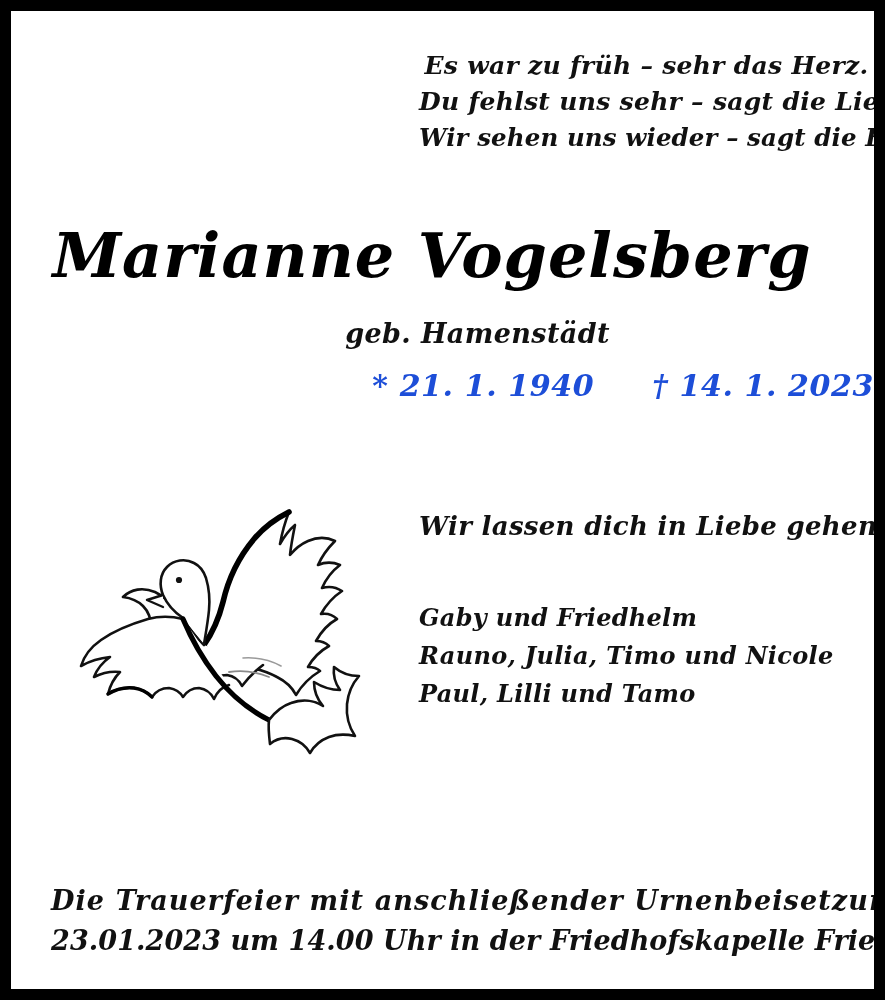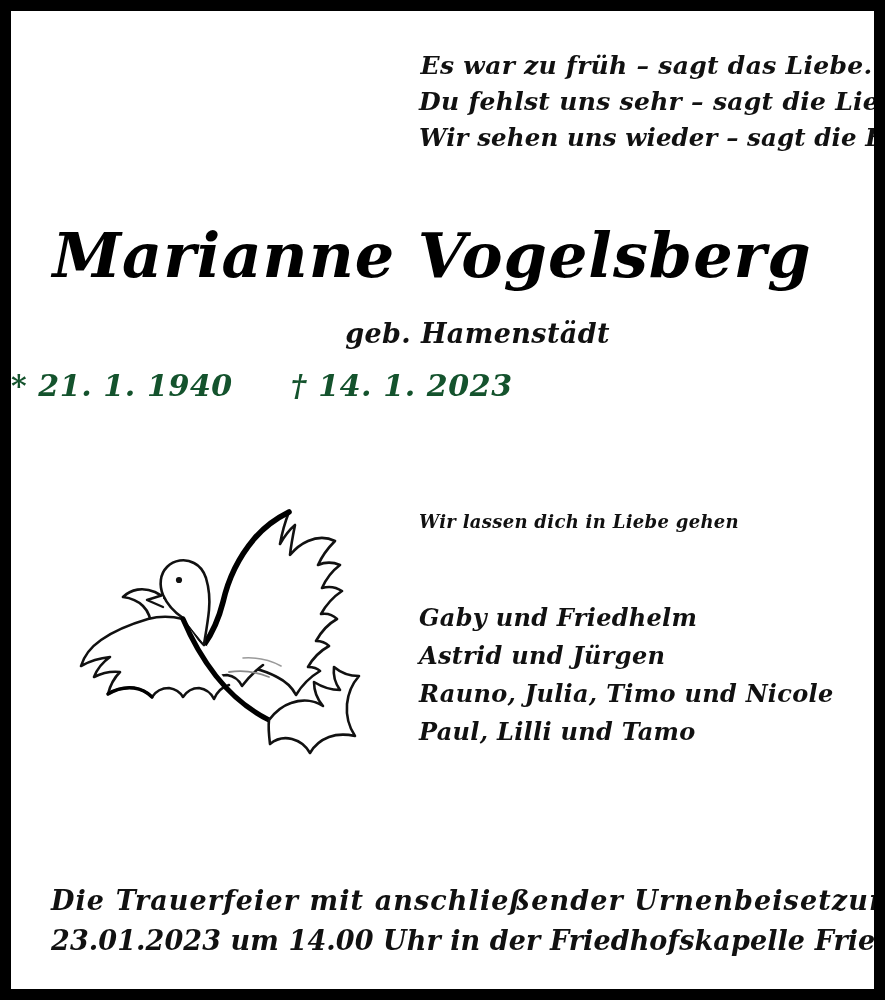--- a/index.html
+++ b/index.html
@@ -74,46 +74,46 @@
     font-weight: 600;
     color: #111111;
     letter-spacing: 0.4px;
     margin-left: 35px;
   }
   #dates {
     position: absolute;
     left: 0;
     top: 357px;
     width: 863px;
-    text-align: left;
+    text-align: right;
     font-size: 30px;
     font-family: "DejaVu Serif", serif;
     font-style: italic;
     font-weight: 600;
-    color: #14532d;
+    color: #1d4ed8;
     letter-spacing: 0.6px;
   }
   #dates .gap { display: inline-block; width: 58px; }
 
   
   #dove {
     position: absolute;
     left: 52px;
     top: 495px;
     width: 302px;
     height: 255px;
   }
   #dove svg { display: block; width: 100%; height: 100%; }
 
   
   #farewell {
     position: absolute;
     left: 408px;
     top: 500px;
-    font-size: 18px;
+    font-size: 26px;
     font-family: "DejaVu Serif", serif;
     font-style: italic;
     font-weight: 600;
     color: #111111;
     white-space: nowrap;
     letter-spacing: 0.3px;
   }
   #family {
     position: absolute;
     left: 408px;
@@ -150,21 +150,21 @@
   }
   #funeral .gline.g1 { letter-spacing: 1.1px; }
 </style>
 </head>
 <body>
 
 <div id="notice">
   <div id="inner">
 
     <div id="poem">
-      <div class="line l1">Es war zu früh – sagt das Liebe.</div>
+      <div class="line l1">Es war zu früh – sehr das Herz.</div>
       <div class="line l2">Du fehlst uns sehr – sagt die Liebe.</div>
       <div class="line l3">Wir sehen uns wieder – sagt die Hoffnung.</div>
     </div>
 
     <div id="name">Marianne Vogelsberg</div>
     <div id="maiden">geb. Hamenstädt</div>
 
     <div id="dates">
       <span>* 21. 1. 1940</span><span class="gap"></span><span>† 14. 1. 2023</span>
     </div>
@@ -263,21 +263,20 @@
 
         <path d="M166 166 C180 164 194 166 206 171" stroke="#8a8a8a" stroke-width="1.8" stroke-linecap="round" fill="none"></path>
         <path d="M180 152 C194 151 207 154 218 160" stroke="#9a9a9a" stroke-width="1.6" stroke-linecap="round" fill="none"></path>
       </svg>
     </div>
 
     <div id="farewell">Wir lassen dich in Liebe gehen</div>
 
     <div id="family">
       <div class="fline">Gaby und Friedhelm</div>
-      <div class="fline">Astrid und Jürgen</div>
       <div class="fline">Rauno, Julia, Timo und Nicole</div>
       <div class="fline">Paul, Lilli und Tamo</div>
     </div>
 
     <div id="funeral">
       <div class="gline g1">Die Trauerfeier mit anschließender Urnenbeisetzung findet am</div>
       <div class="gline g2">23.01.2023 um 14.00 Uhr in der Friedhofskapelle Frielendorf statt.</div>
     </div>
 
   </div>

